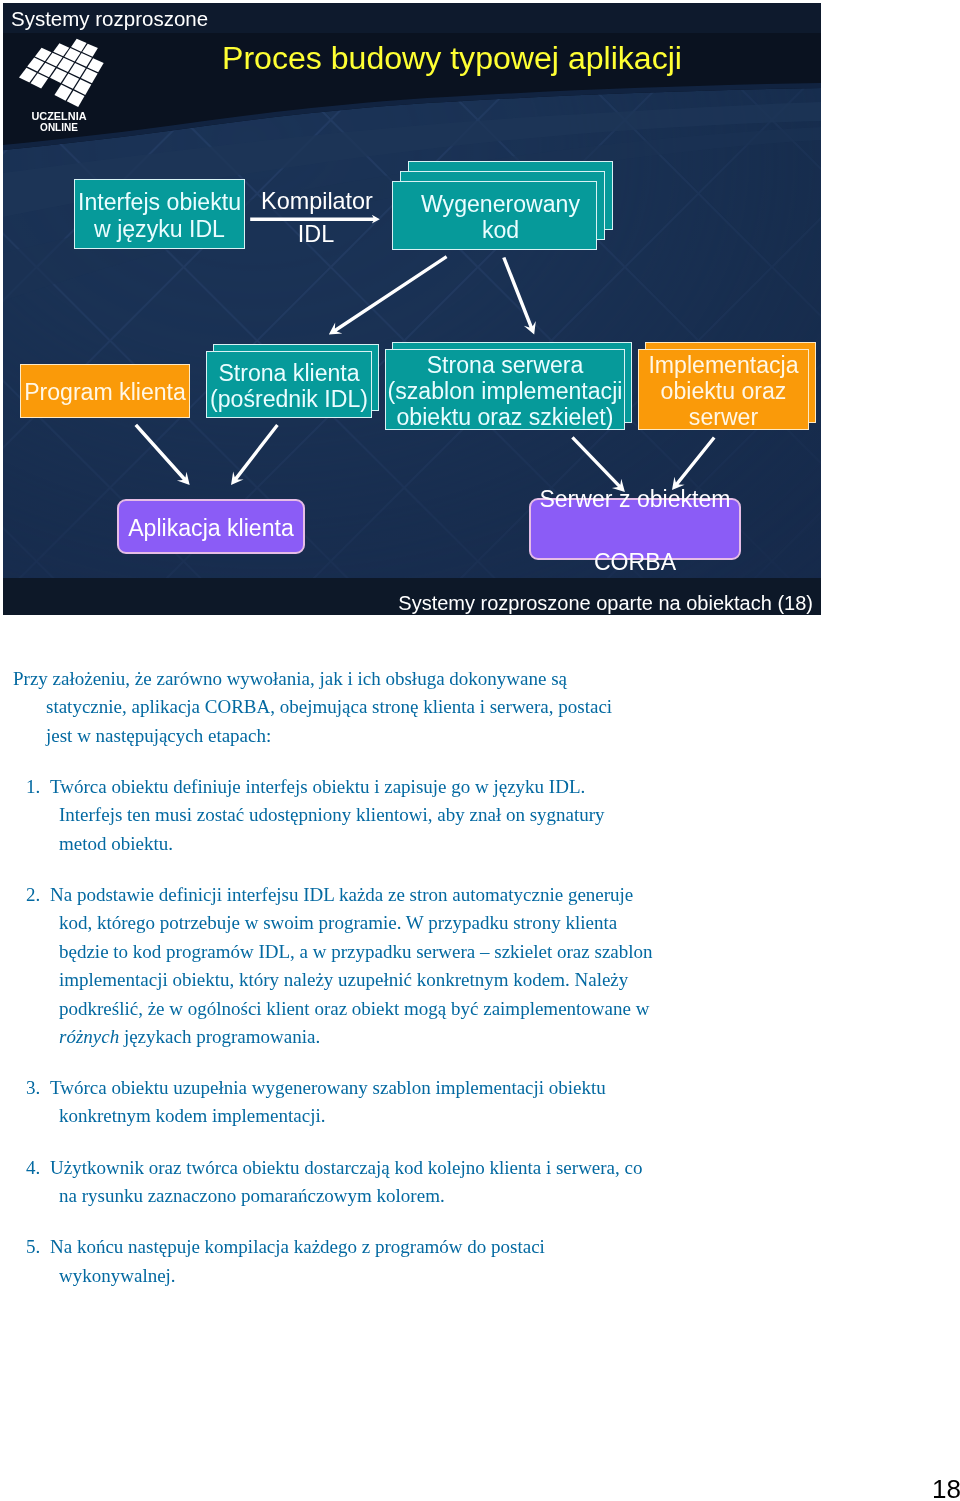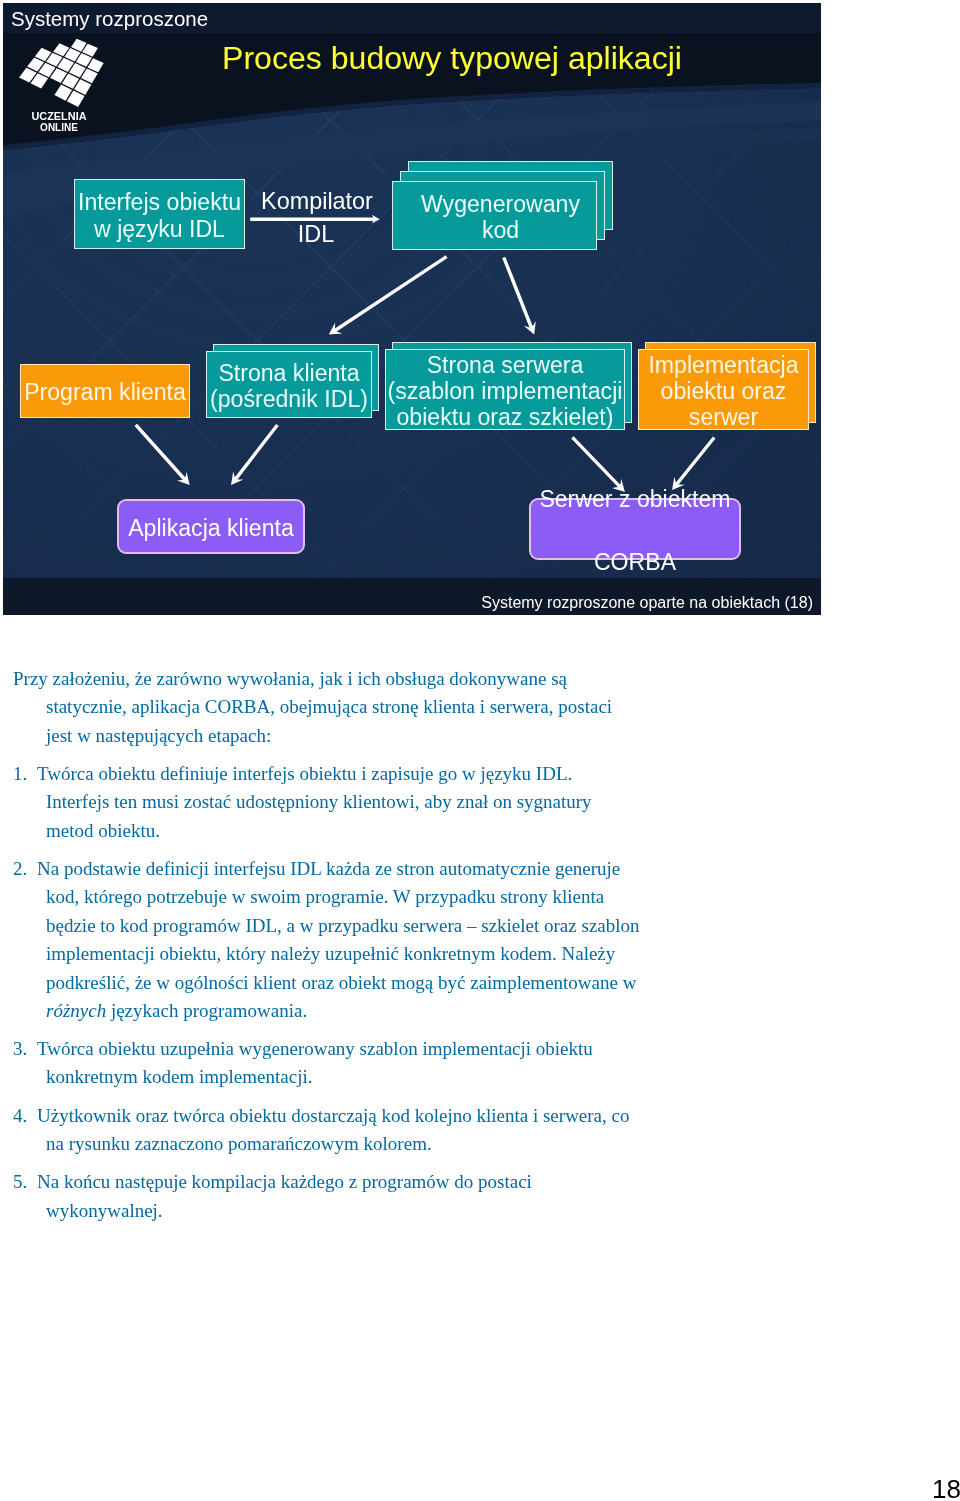--- a/index.html
+++ b/index.html
@@ -6,38 +6,38 @@
   body{width:960px;height:1501px;overflow:hidden;font-family:"Liberation Serif",serif;}
   .page{position:relative;width:960px;height:1501px;background:#ffffff;}
 
   
   .slide{position:absolute;left:3px;top:3px;width:818px;height:612px;background:#152b4a;overflow:hidden;}
   .slide-bg{position:absolute;inset:0;}
   .hdr-band{position:absolute;left:0;top:0;width:100%;height:30px;background:#0e1a2d;}
   .hdr-label{position:absolute;left:8px;top:4px;font-family:"Liberation Sans",sans-serif;font-size:20.5px;line-height:24px;color:#ffffff;}
   .slide-title{position:absolute;left:40px;top:37px;width:818px;text-align:center;font-family:"Liberation Sans",sans-serif;font-size:32.1px;line-height:36px;color:#ffff33;}
   .footer-band{position:absolute;left:0;top:574.5px;width:100%;height:37.5px;background:#0d1828;}
-  .footer-label{position:absolute;right:8px;top:588px;font-family:"Liberation Sans",sans-serif;font-size:16px;line-height:24px;font-weight:normal;color:#ffffff;}
+  .footer-label{position:absolute;right:8px;top:588px;font-family:"Liberation Sans",sans-serif;font-size:20px;line-height:24px;font-weight:normal;color:#ffffff;}
 
   .logo{position:absolute;left:14px;top:27px;width:106px;height:102px;}
   .logo-tiles{position:absolute;left:0;top:0;width:106px;height:78px;}
   .logo-txt1{position:absolute;left:-11px;top:81px;width:106px;text-align:center;font-family:"Liberation Sans",sans-serif;font-weight:bold;font-size:10.9px;line-height:11px;letter-spacing:0px;color:#ffffff;}
   .logo-txt2{position:absolute;left:-11px;top:93px;width:106px;text-align:center;font-family:"Liberation Sans",sans-serif;font-weight:bold;font-size:10px;line-height:9px;letter-spacing:0px;color:#ffffff;}
 
   .box{position:absolute;box-sizing:border-box;display:flex;flex-direction:column;align-items:center;justify-content:center;text-align:center;font-family:"Liberation Sans",sans-serif;font-size:23.1px;line-height:26.1px;padding-top:3px;}
   .teal{background:#069a9a;border:1px solid #d8f2f4;color:#eafdff;}
   .orange{background:#fa9a09;border:1px solid #fde9c4;color:#fff7e6;}
   .purple{background:#8b5cf6;border:2px solid #e6bde6;color:#ffffff;border-radius:9px;}
   .shadow{position:absolute;box-sizing:border-box;}
   .lbl{position:absolute;font-family:"Liberation Sans",sans-serif;color:#ffffff;text-align:center;}
 
   
   .doc{position:absolute;left:13px;top:665px;width:840px;font-family:"Liberation Serif",serif;font-size:19px;line-height:28.4px;color:#0369a1;white-space:nowrap;}
   .para{margin:0;}
-  .li{margin:0;padding-top:9.8px;}
+  .li{margin:13px;padding-top:9.8px;}
   .tl{height:28.4px;}
   .tl0{padding-left:0;}
   .tl1{padding-left:33px;}
   .num{display:inline-block;width:24px;}
   .pgnum{position:absolute;left:932px;top:1473.5px;font-family:"Liberation Sans",sans-serif;font-size:26px;line-height:30px;color:#000000;}
 </style>
 </head>
 <body>
 
 <div class="page">

